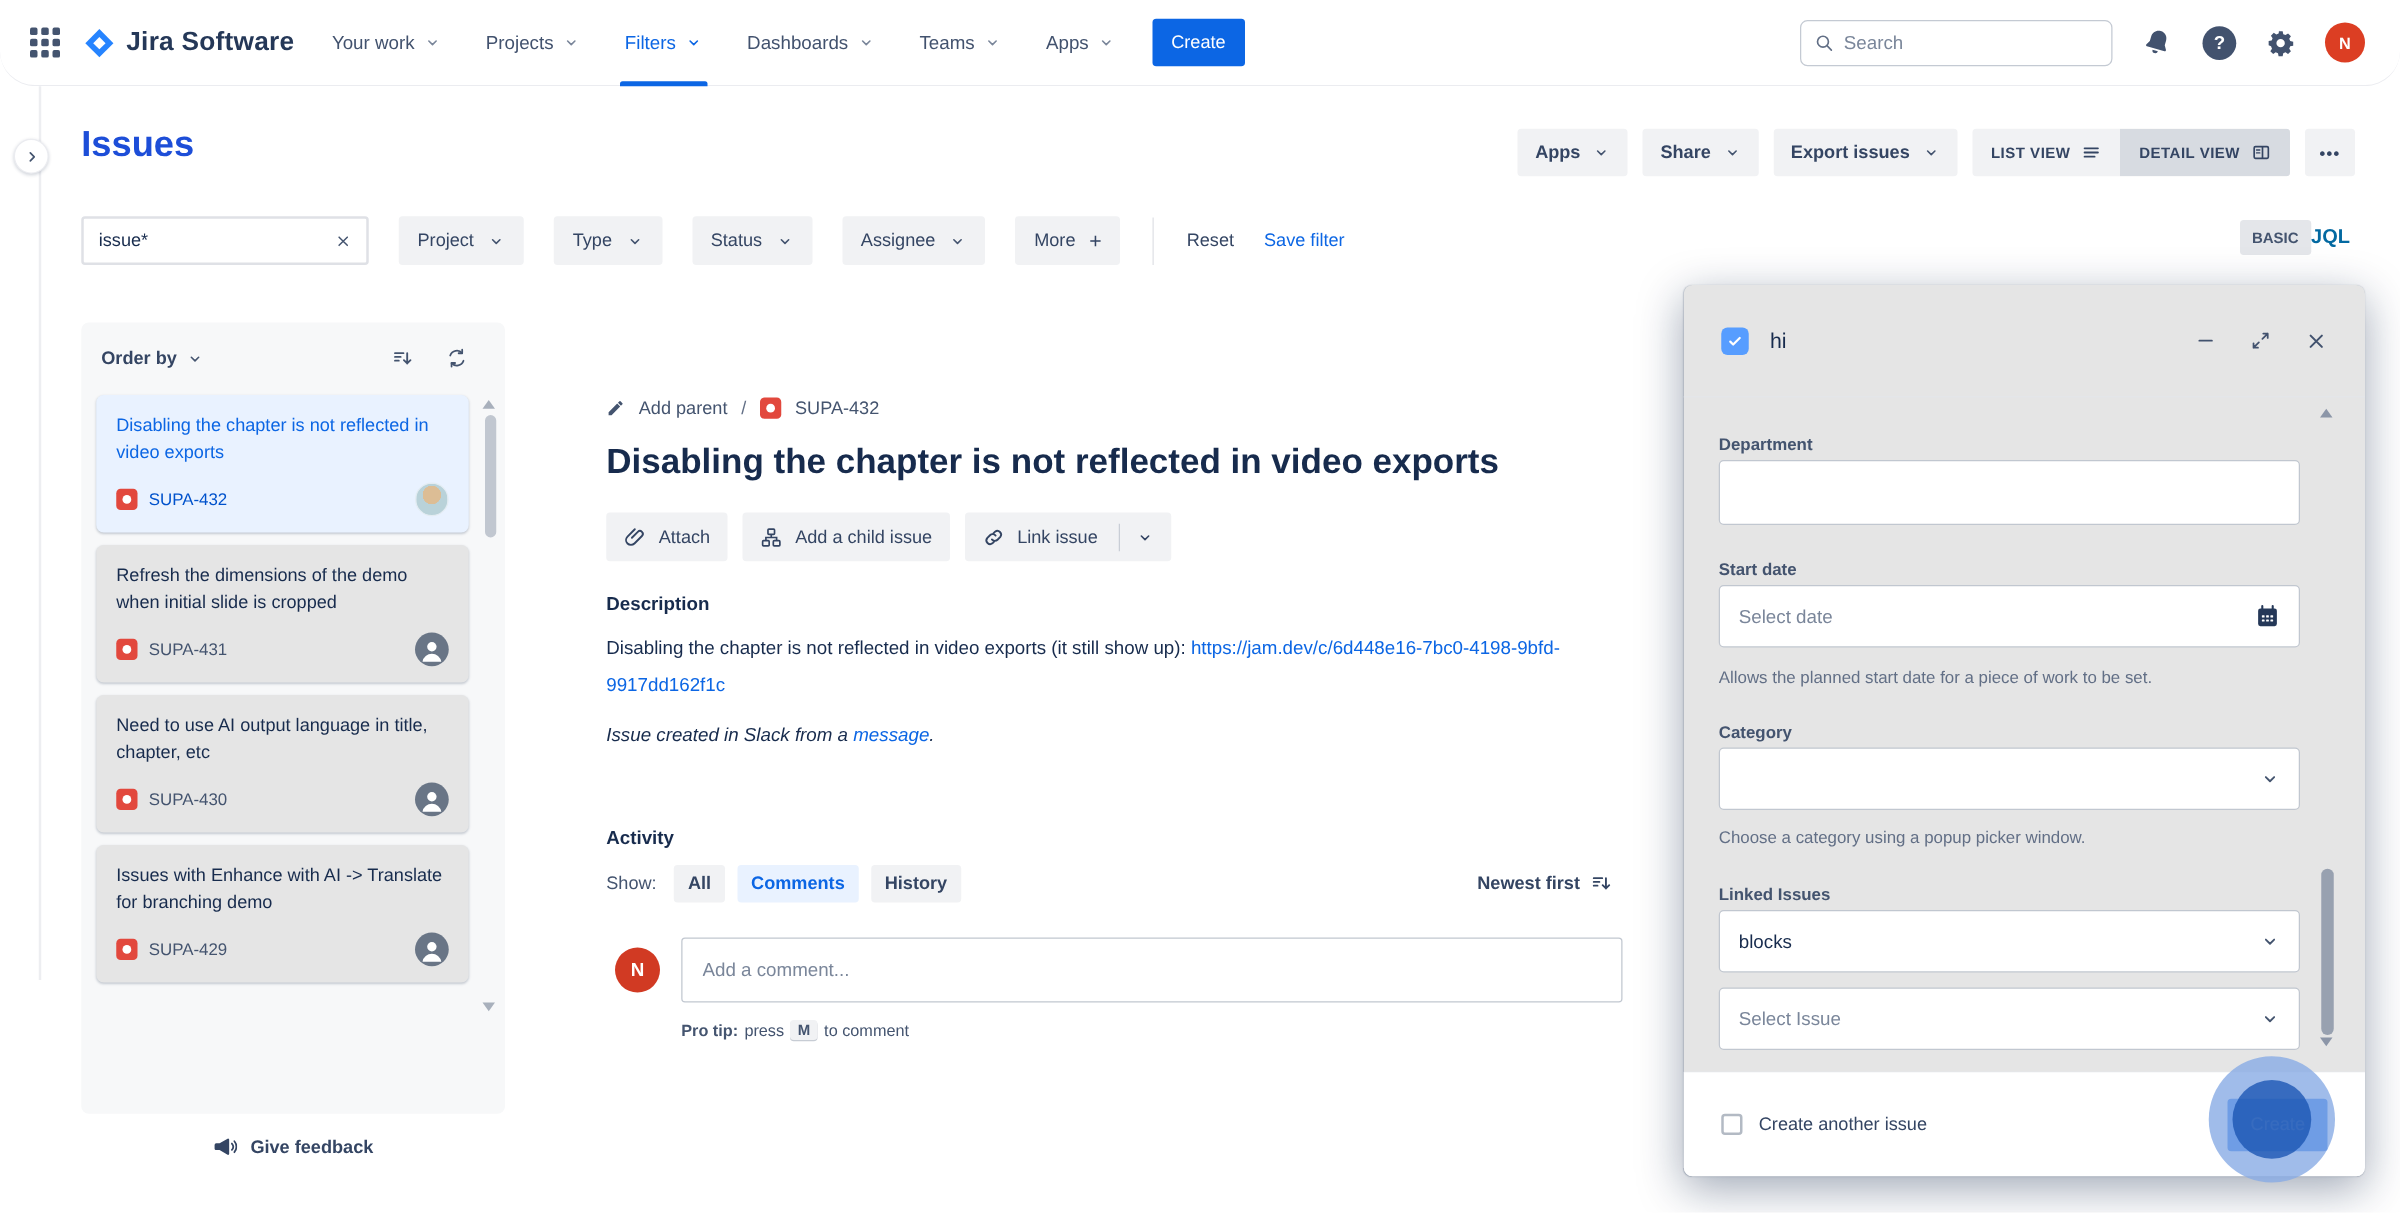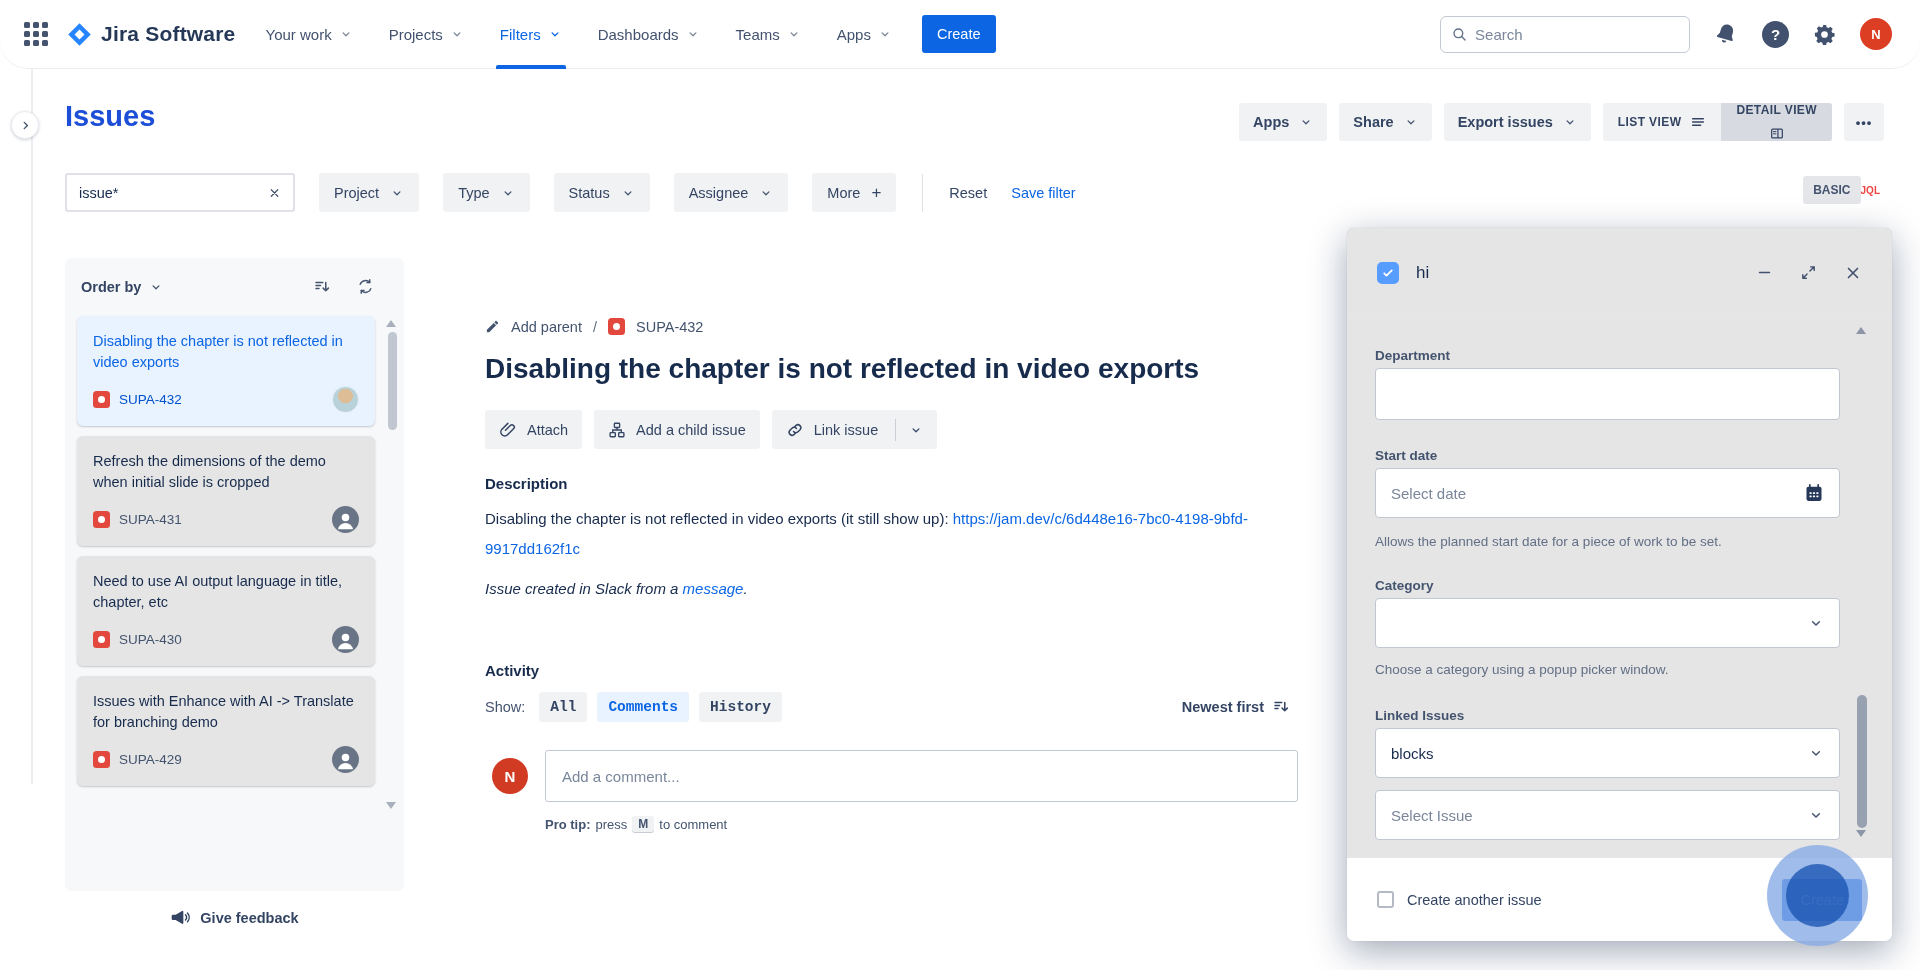--- a/index.html
+++ b/index.html
@@ -34,37 +34,37 @@
   .rail-line { position:absolute; left:31px; top:69px; width:2px; height:715px; background:#edeef1; }
   .collapse-btn { position:absolute; left:11px; top:111px; width:28px; height:28px; border-radius:50%; background:#fff; border:1px solid #ebecf0; box-shadow:0 1px 3px rgba(9,30,66,.2); display:flex; align-items:center; justify-content:center; color:#44546f; cursor:pointer; z-index:5; }
 
   
   .page-title { position:absolute; left:65px; top:100px; font-size:29px; font-weight:700; color:#1d4ed8; }
   .header-actions { position:absolute; right:36px; top:103px; display:flex; align-items:center; gap:12px; }
   .hbtn { background:#f1f2f4; border-radius:3px; height:38px; display:flex; align-items:center; gap:10px; padding:0 14px; font-size:14.5px; font-weight:600; color:#344563; cursor:pointer; border:0; font-family:inherit; }
   .hbtn .chev { color:#44546f; }
   .seg { display:flex; background:#f1f2f4; border-radius:3px; overflow:hidden; height:38px; font-size:12px; font-weight:700; color:#344563; letter-spacing:.4px; }
   .seg-part { display:flex; align-items:center; gap:9px; padding:0 15px; cursor:pointer; }
-  .seg-part.active { background:#d7dbe1;flex-direction:column; }
+  .seg-part.active { background:#d7dbe1; }
   .dots-btn { background:#f1f2f4; border-radius:3px; height:38px; width:40px; display:flex; align-items:center; justify-content:center; font-size:13px; letter-spacing:1px; font-weight:700; color:#344563; cursor:pointer; border:0; }
 
   
   .filter-row { position:absolute; left:65px; top:173px; display:flex; align-items:center; gap:24px; height:39px; }
   .filter-input { width:230px; height:39px; background:#fff; border:2px solid #dfe1e6; border-radius:3px; display:flex; align-items:center; padding:0 12px; }
   .filter-input input { border:0; outline:0; font-size:14.5px; color:#172b4d; width:100%; font-family:inherit; }
   .clear-x { color:#44546f; cursor:pointer; }
   .drop { background:#f1f2f4; border-radius:3px; height:39px; display:flex; align-items:center; gap:11px; padding:0 15px; font-size:14.5px; font-weight:500; color:#344563; cursor:pointer; border:0; font-family:inherit; }
   .drop .chev { color:#44546f; }
   .plus { font-size:17px; font-weight:500; }
   .vline { width:1px; height:38px; background:#dfe1e6; margin:0 2px; }
   .reset { font-size:14.5px; color:#344563; font-weight:500; cursor:pointer; }
   .savef { font-size:14.5px; color:#0c66e4; font-weight:500; cursor:pointer; }
   .mode-toggle { position:absolute; right:40px; top:176px; display:flex; align-items:center; gap:0; }
   .basic { background:#e4e6ea; border-radius:3px; padding:7px 10px; font-size:12px; font-weight:700; color:#44546f; cursor:pointer; }
-  .jql { font-size:10px; font-weight:700; color:#ef4444; cursor:pointer; }
+  .jql { font-size:16px; font-weight:700; color:#0369a1; cursor:pointer; }
 
   
   .left-panel { position:absolute; left:65px; top:258px; width:339px; height:633px; background:#f7f8f9; border-radius:6px; padding:14px 12px 0; }
   .orderbar { display:flex; align-items:center; gap:8px; height:30px; color:#344563; font-size:14.5px; font-weight:600; margin-bottom:14px; padding:0 4px; }
   .orderbar .chev { color:#44546f; }
   .orderbar-icons { margin-left:auto; display:flex; gap:26px; color:#44546f; padding-right:14px; }
   .card { width:298px; border-radius:6px; background:#e5e5e5; box-shadow:0 1px 2px rgba(9,30,66,.22); padding:15px 16px 13px; margin-bottom:10px; cursor:pointer; }
   .card .t { font-size:14.5px; line-height:21px; color:#172b4d; margin-bottom:13px; }
   .card.selected { background:#e9f2ff; }
   .card.selected .t { color:#0c66e4; }
@@ -96,21 +96,21 @@
   .actions { position:absolute; top:92px; left:0; display:flex; gap:12px; }
   .abtn { background:#f1f2f4; border-radius:3px; height:39px; display:flex; align-items:center; gap:10px; padding:0 14px; font-size:14.5px; font-weight:500; color:#344563; cursor:pointer; border:0; font-family:inherit; }
   .split-sep { width:1px; height:22px; background:#c9ced6; margin:0 3px 0 7px; }
   .desc-h { position:absolute; top:157px; left:0; font-size:15px; font-weight:600; color:#172b4d; }
   .desc-p { position:absolute; top:186px; left:0; width:780px; font-size:15px; line-height:30px; color:#172b4d; }
   a.link { color:#0c66e4; text-decoration:none; cursor:pointer; }
   .slack-note { position:absolute; top:262px; left:0; font-size:15px; font-style:italic; color:#172b4d; }
   .act-h { position:absolute; top:344px; left:0; font-size:15px; font-weight:600; color:#172b4d; }
   .show-row { position:absolute; top:374px; left:0; right:10px; display:flex; align-items:center; gap:10px; }
   .show-lbl { font-size:14.5px; color:#44546f; margin-right:4px; }
-  .pill { height:30px; padding:0 11px; border-radius:3px; background:#f1f2f4; color:#344563; font-weight:600; font-size:14.5px; display:flex; align-items:center; cursor:pointer; border:0; font-family:Liberation Mono, monospace; }
+  .pill { height:30px; padding:0 11px; border-radius:3px; background:#f1f2f4; color:#344563; font-weight:600; font-size:14.5px; display:flex; align-items:center; cursor:pointer; border:0; font-family:Liberation Sans, sans-serif; }
   .pill.sel { background:#e9f2ff; color:#0c66e4; }
   .sort-lbl { margin-left:auto; display:flex; align-items:center; gap:8px; font-size:14.5px; font-weight:600; color:#344563; cursor:pointer; }
   .comment-row { position:absolute; top:432px; left:7px; right:2px; display:flex; align-items:center; }
   .c-avatar { width:36px; height:36px; border-radius:50%; background:#d13a23; color:#fff; font-weight:700; font-size:15px; display:flex; align-items:center; justify-content:center; flex:none; }
   .c-input { margin-left:17px; flex:1; height:52px; border:1px solid #c1c7d0; border-radius:3px; padding:0 16px; font-size:15px; color:#172b4d; font-family:inherit; outline:0; }
   .c-input::placeholder { color:#7a869a; }
   .protip { position:absolute; top:498px; left:60px; font-size:13px; color:#44546f; display:flex; align-items:center; gap:5px; }
   .protip b { font-weight:700; }
   .keycap { background:#f1f2f4; border-radius:3px; padding:1px 6px; font-weight:600; color:#44546f; box-shadow:0 1px 0 #c7ccd4; font-size:12px; }
 

